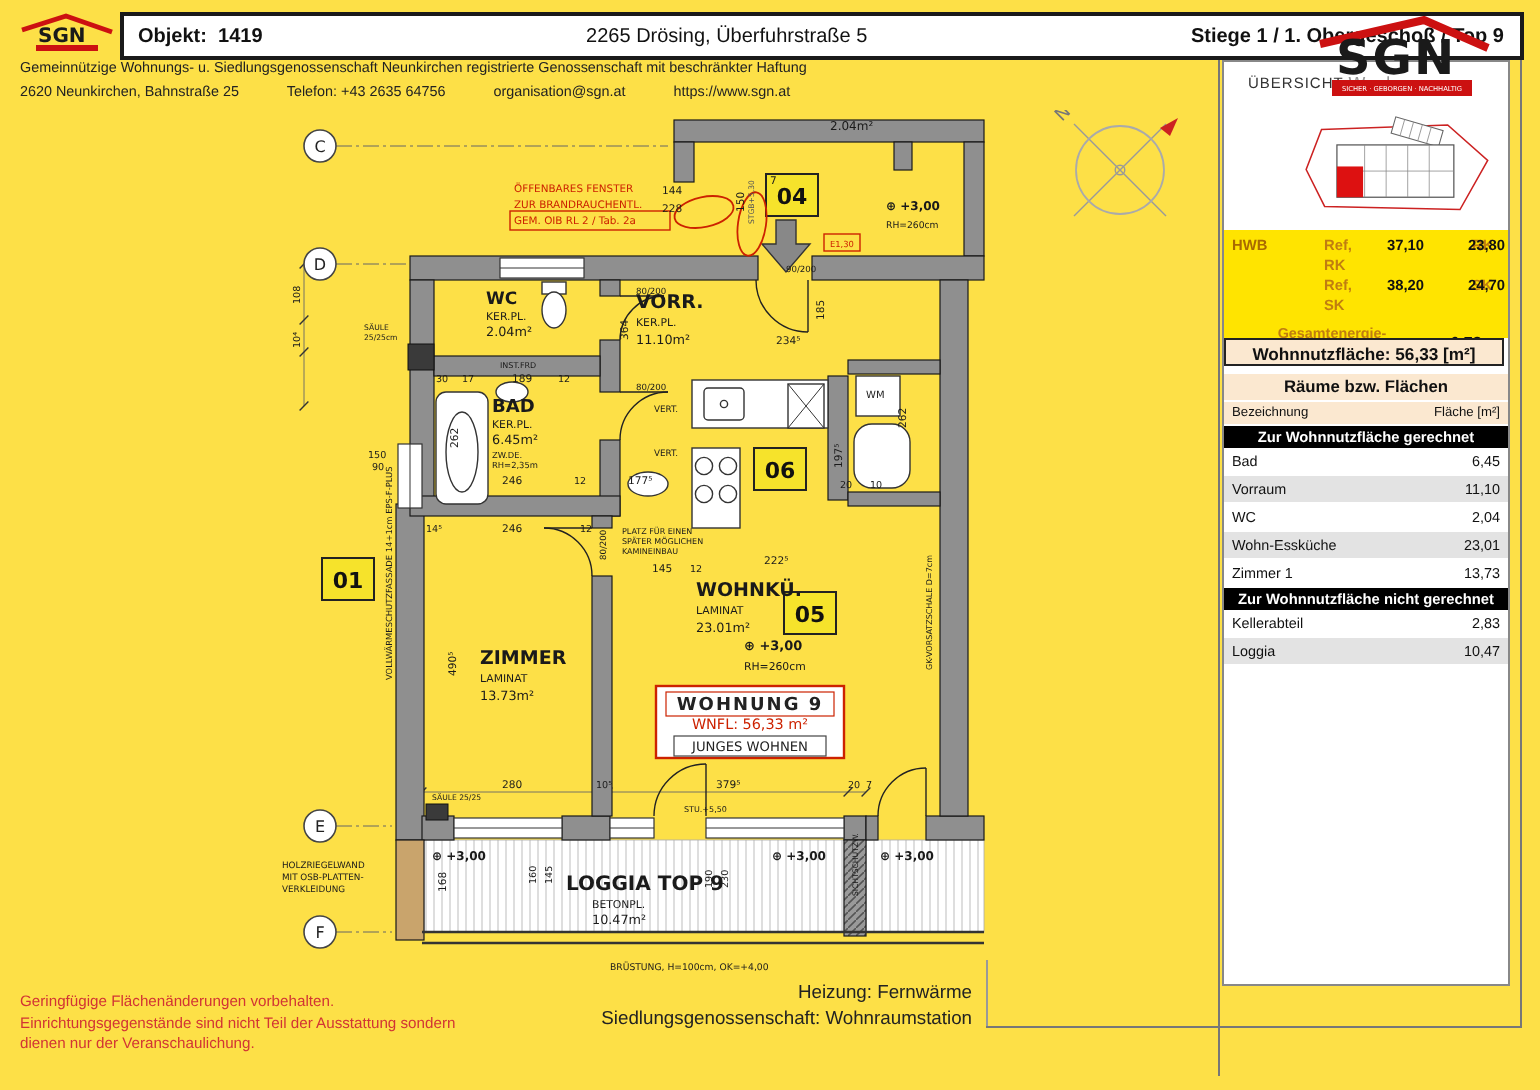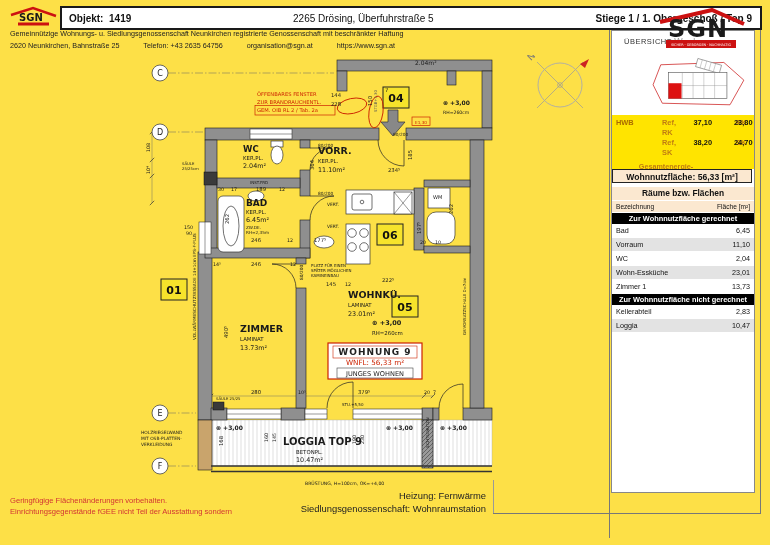--- a/index.html
+++ b/index.html
@@ -403,19 +403,20 @@
   <svg class="logo-side" width="92" height="48" viewBox="0 0 92 48">
     <polyline points="4,14 56,2 88,16" fill="none" stroke="#cc1111" stroke-width="4"></polyline>
     <text x="12" y="29" font-size="24" font-weight="bold" letter-spacing="1" fill="#1a1a1a">SGN</text>
     <text x="18" y="37" font-size="9" letter-spacing="2.5" fill="#9a9a9a">Wohnen</text>
     <rect x="10" y="32" width="70" height="8" fill="#cc1111"></rect>
     <text x="45" y="37.6" font-size="3.4" fill="#ffffff" text-anchor="middle">SICHER · GEBORGEN · NACHHALTIG</text>
   </svg>
 
   <div class="disc">
     <div>Geringfügige Flächenänderungen vorbehalten.</div>
-    <div>Einrichtungsgegenstände fGEE nicht Teil der Ausstattung sondern</div>
+    <div>Einrichtungsgegenstände sind nicht Teil der Ausstattung sondern</div>
+    <div>dienen nur der Veranschaulichung.</div>
   </div>
   <div class="heat">
     <div>Heizung: Fernwärme</div>
     <div>Siedlungsgenossenschaft: Wohnraumstation</div>
   </div>
 </div>
 
 </body></html>

